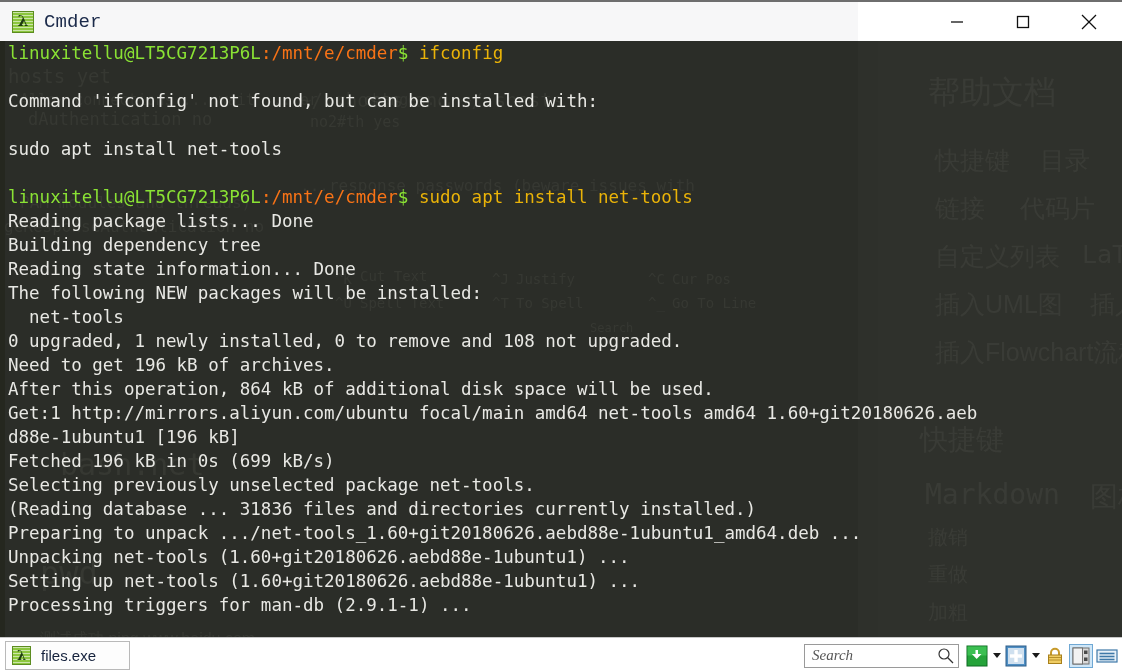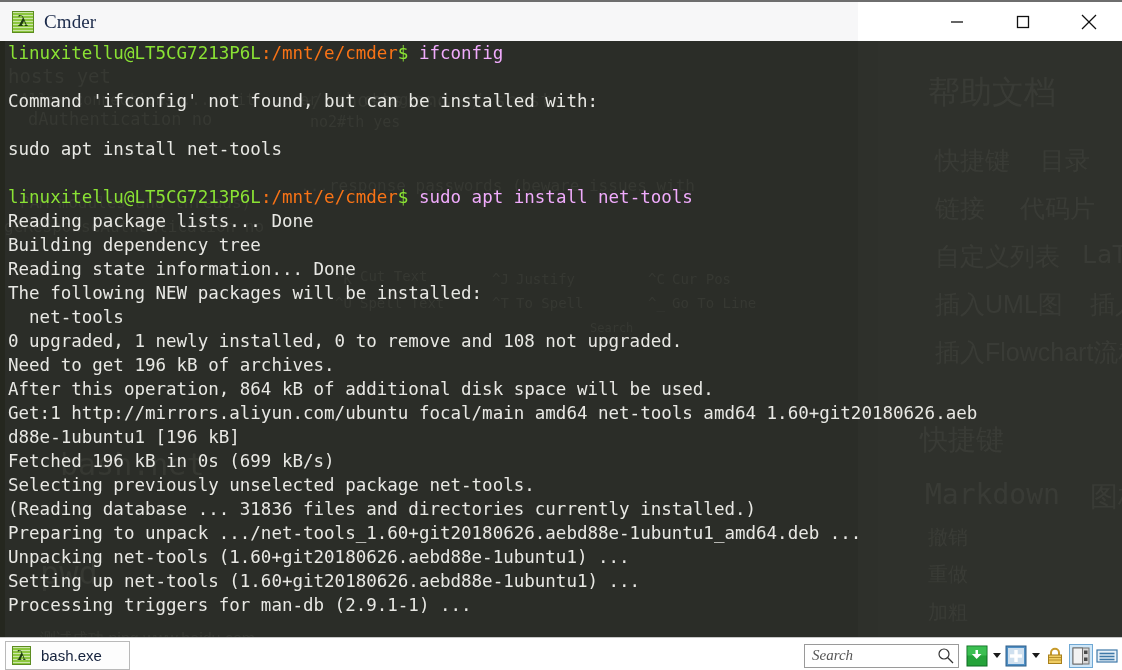--- a/index.html
+++ b/index.html
@@ -63,21 +63,21 @@
     line-height: 15px;
     color: #1d3b10;
     font-weight: bold;
   }
   .title-text {
     position: relative;
     z-index: 2;
     margin-left: 10px;
     font-size: 19px;
     color: #1b2a4a;
-    font-family: Liberation Serif, serif;
+    font-family: Liberation Mono, monospace;
     letter-spacing: 0.1px;
   }
   .win-buttons {
     position: absolute;
     right: 0; top: 0;
     height: 39px;
     display: flex;
     z-index: 3;
   }
   .win-btn {
@@ -144,21 +144,21 @@
     line-height: 24px;
     color: #e8e8e4;
     white-space: pre;
     letter-spacing: 0px;
   }
   .term-lines .row {
     height: 24px;
   }
   .c-green { color: #8ae234; }
   .c-blue  { color: #f97316; }
-  .c-white { color: #f0abfc; }
+  .c-white { color: #eab308; }
 
   
   .statusbar {
     position: absolute;
     left: 0; top: 635px;
     width: 1122px;
     height: 35px;
     background: #ffffff;
     box-sizing: border-box;
     border-top: 1px solid #c8c8c8;
@@ -333,21 +333,21 @@
         <div class="ghost" style="left: 40px; top: 588px; font-size: 16px;">测试成功 ping www.baidu.com</div>
       </div>
     <div class="term-lines" id="term-lines"><div class="row"><span class="c-green">linuxitellu@LT5CG7213P6L</span><span class="c-blue">:/mnt/e/cmder</span><span class="c-green">$</span><span class="c-white"> ifconfig</span></div><div class="row">&nbsp;</div><div class="row">Command 'ifconfig' not found, but can be installed with:</div><div class="row">&nbsp;</div><div class="row">sudo apt install net-tools</div><div class="row">&nbsp;</div><div class="row"><span class="c-green">linuxitellu@LT5CG7213P6L</span><span class="c-blue">:/mnt/e/cmder</span><span class="c-green">$</span><span class="c-white"> sudo apt install net-tools</span></div><div class="row">Reading package lists... Done</div><div class="row">Building dependency tree</div><div class="row">Reading state information... Done</div><div class="row">The following NEW packages will be installed:</div><div class="row">  net-tools</div><div class="row">0 upgraded, 1 newly installed, 0 to remove and 108 not upgraded.</div><div class="row">Need to get 196 kB of archives.</div><div class="row">After this operation, 864 kB of additional disk space will be used.</div><div class="row">Get:1 http://mirrors.aliyun.com/ubuntu focal/main amd64 net-tools amd64 1.60+git20180626.aeb</div><div class="row">d88e-1ubuntu1 [196 kB]</div><div class="row">Fetched 196 kB in 0s (699 kB/s)</div><div class="row">Selecting previously unselected package net-tools.</div><div class="row">(Reading database ... 31836 files and directories currently installed.)</div><div class="row">Preparing to unpack .../net-tools_1.60+git20180626.aebd88e-1ubuntu1_amd64.deb ...</div><div class="row">Unpacking net-tools (1.60+git20180626.aebd88e-1ubuntu1) ...</div><div class="row">Setting up net-tools (1.60+git20180626.aebd88e-1ubuntu1) ...</div><div class="row">Processing triggers for man-db (2.9.1-1) ...</div></div>
   </div>
 
   <div class="statusbar">
     <div class="tab">
       <div class="tab-icon">
           <span>λ</span>
         </div>
-      <div class="tab-label">bash.exe</div>
+      <div class="tab-label">files.exe</div>
     </div>
 
     <div class="status-right">
 
       <div class="search-box">
         <span class="search-placeholder">Search</span>
         <svg width="19" height="19" viewBox="0 0 19 19">
           <circle cx="8" cy="8" r="5" fill="none" stroke="#333" stroke-width="1.2"></circle>
           <line x1="11.8" y1="11.8" x2="17" y2="17" stroke="#333" stroke-width="1.3"></line>
         </svg>

